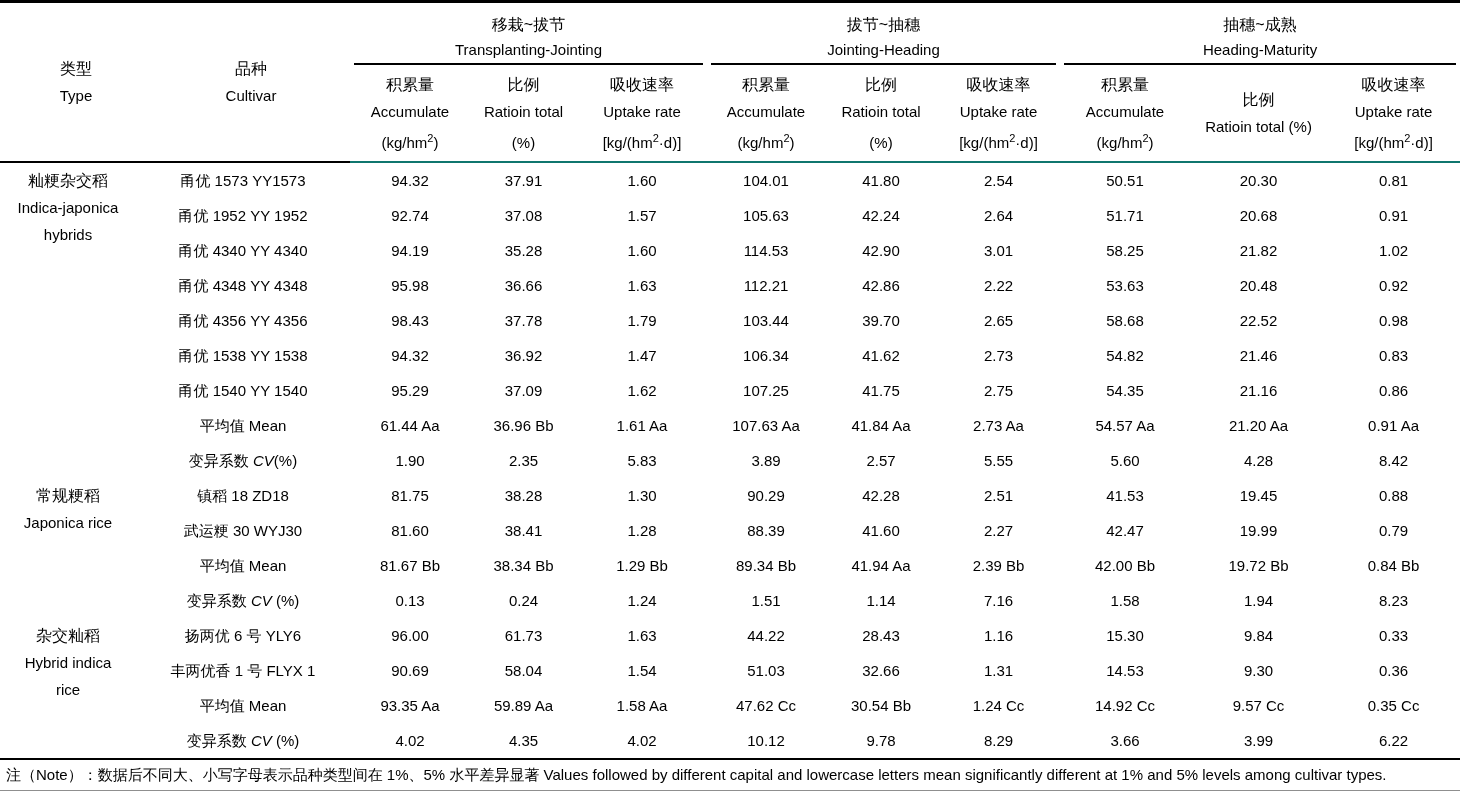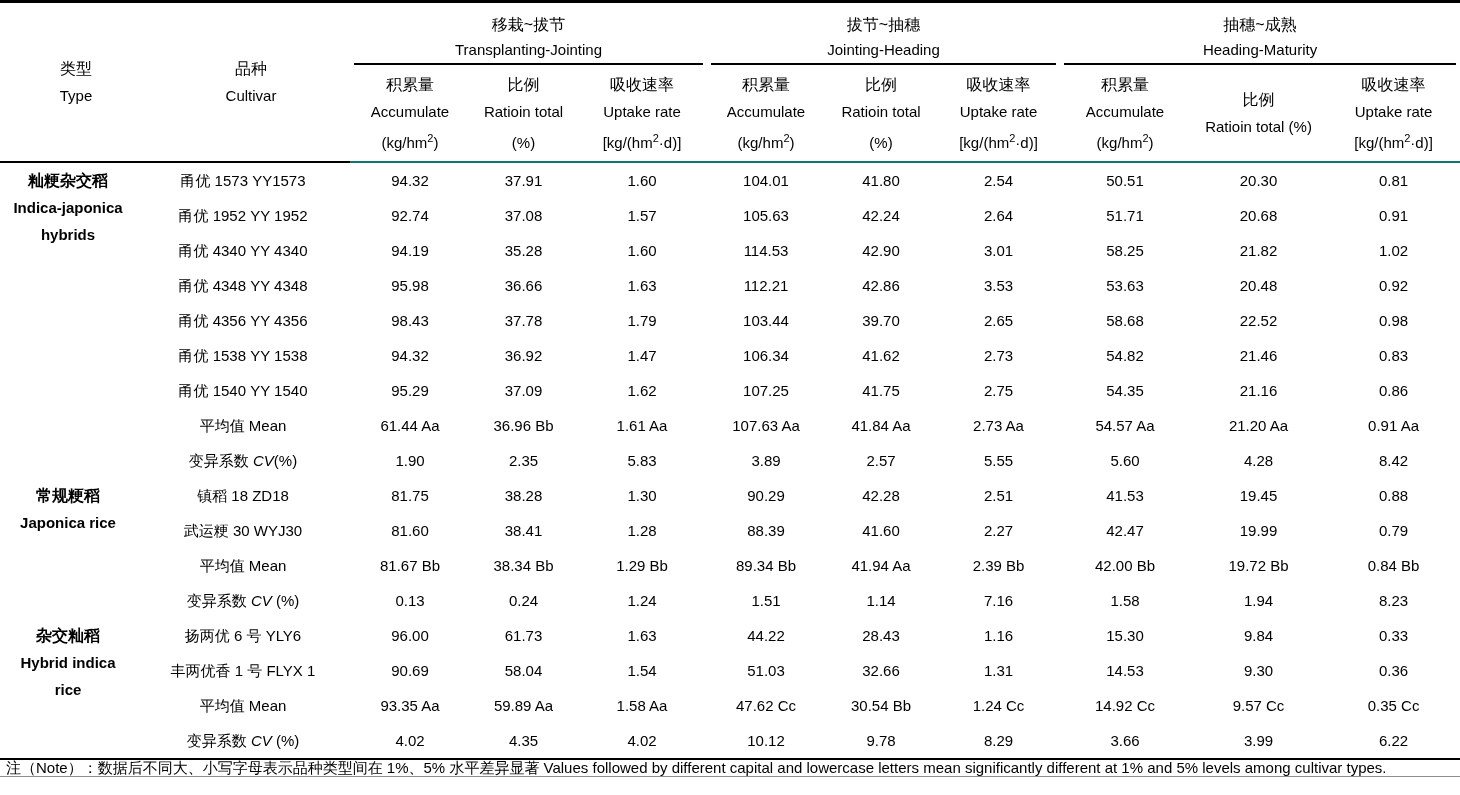--- a/index.html
+++ b/index.html
@@ -16,26 +16,26 @@
   thead tr.grouprow th{height:62px;}
   thead tr.subrow th{height:96px;border-bottom:2px solid #0f766e;}
   th.span2{border-bottom:2px solid #000;padding-left:16px;}
   th.gh{vertical-align:bottom;}
   .gbox{margin:0 4px;padding-bottom:1px;border-bottom:2px solid #000;line-height:25px;}
   .hline{line-height:27px;}
   .zh{font-size:16px;}
   .unit sup{font-size:11px;}
   tbody td{height:35px;line-height:35px;}
   td.type-cell{vertical-align:top;padding-top:4px;}
-  td.type-cell div{line-height:27px;height:27px;font-weight:bold;}
+  td.type-cell div{line-height:27px;height:27px;}
   td.type-cell div.zhline{font-size:16px;}
   i{font-style:italic;}
   .note{
     border-top:2px solid #000;border-bottom:1px solid #8f8f8f;
-    height:19px;display:flex;align-items:center;
+    height:33px;display:flex;align-items:center;
     padding-left:6px;box-sizing:border-box;width:1460px;
     font-size:15px;white-space:nowrap;overflow:hidden;
   }
 </style>
 </head>
 <body>
 
 <table>
   <colgroup>
     <col style="width:136px">
@@ -168,21 +168,21 @@
         <td>21.82</td>
         <td>1.02</td>
       </tr>
       <tr>
         <td>甬优 4348 YY 4348</td>
         <td>95.98</td>
         <td>36.66</td>
         <td>1.63</td>
         <td>112.21</td>
         <td>42.86</td>
-        <td>3.53</td>
+        <td>2.22</td>
         <td>53.63</td>
         <td>20.48</td>
         <td>0.92</td>
       </tr>
       <tr>
         <td>甬优 4356 YY 4356</td>
         <td>98.43</td>
         <td>37.78</td>
         <td>1.79</td>
         <td>103.44</td>

